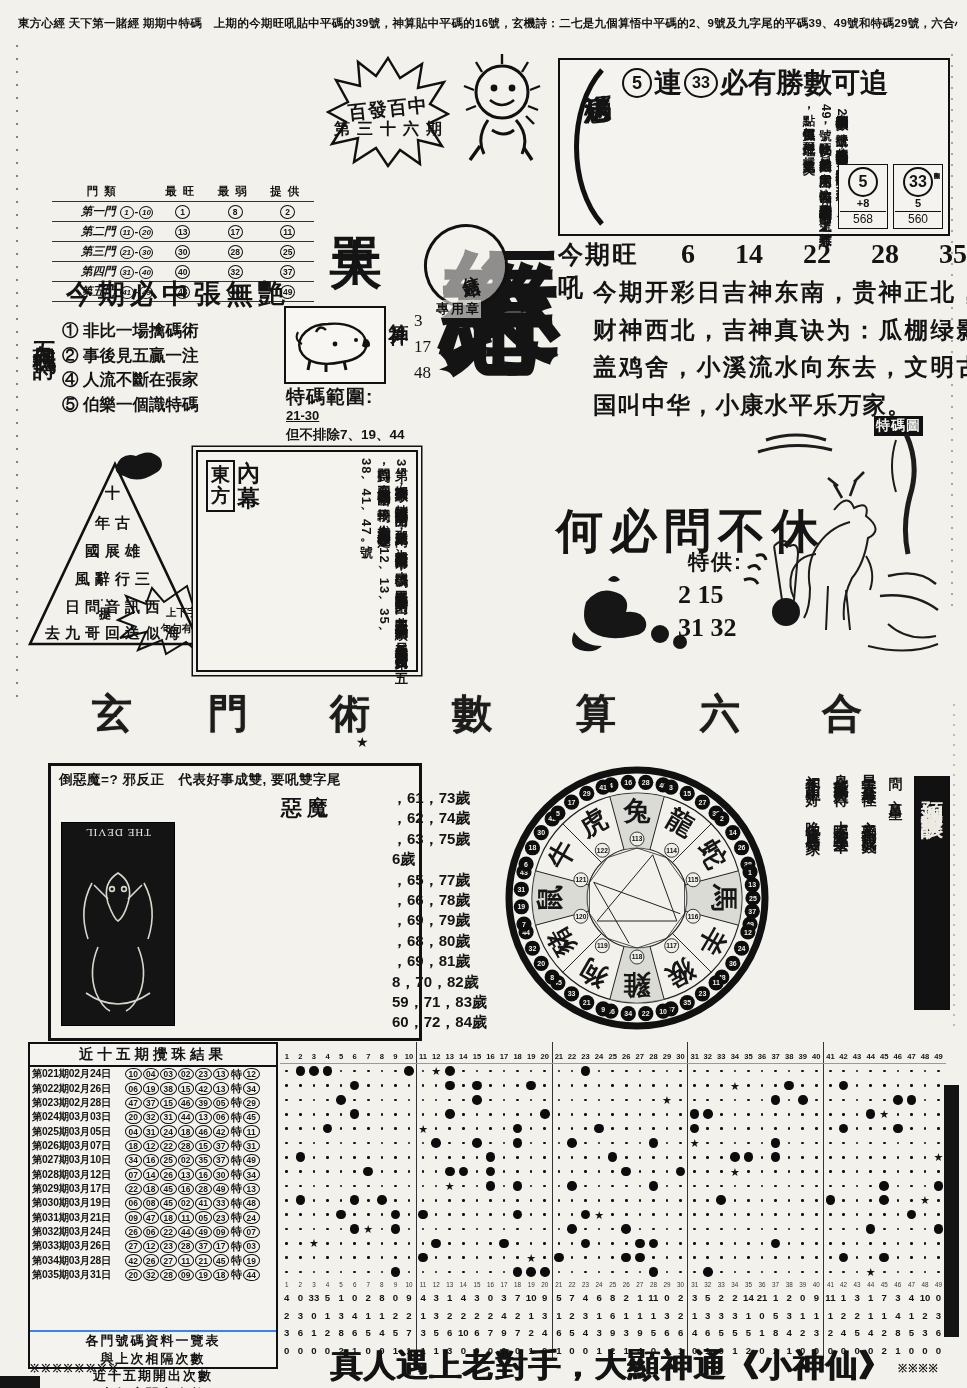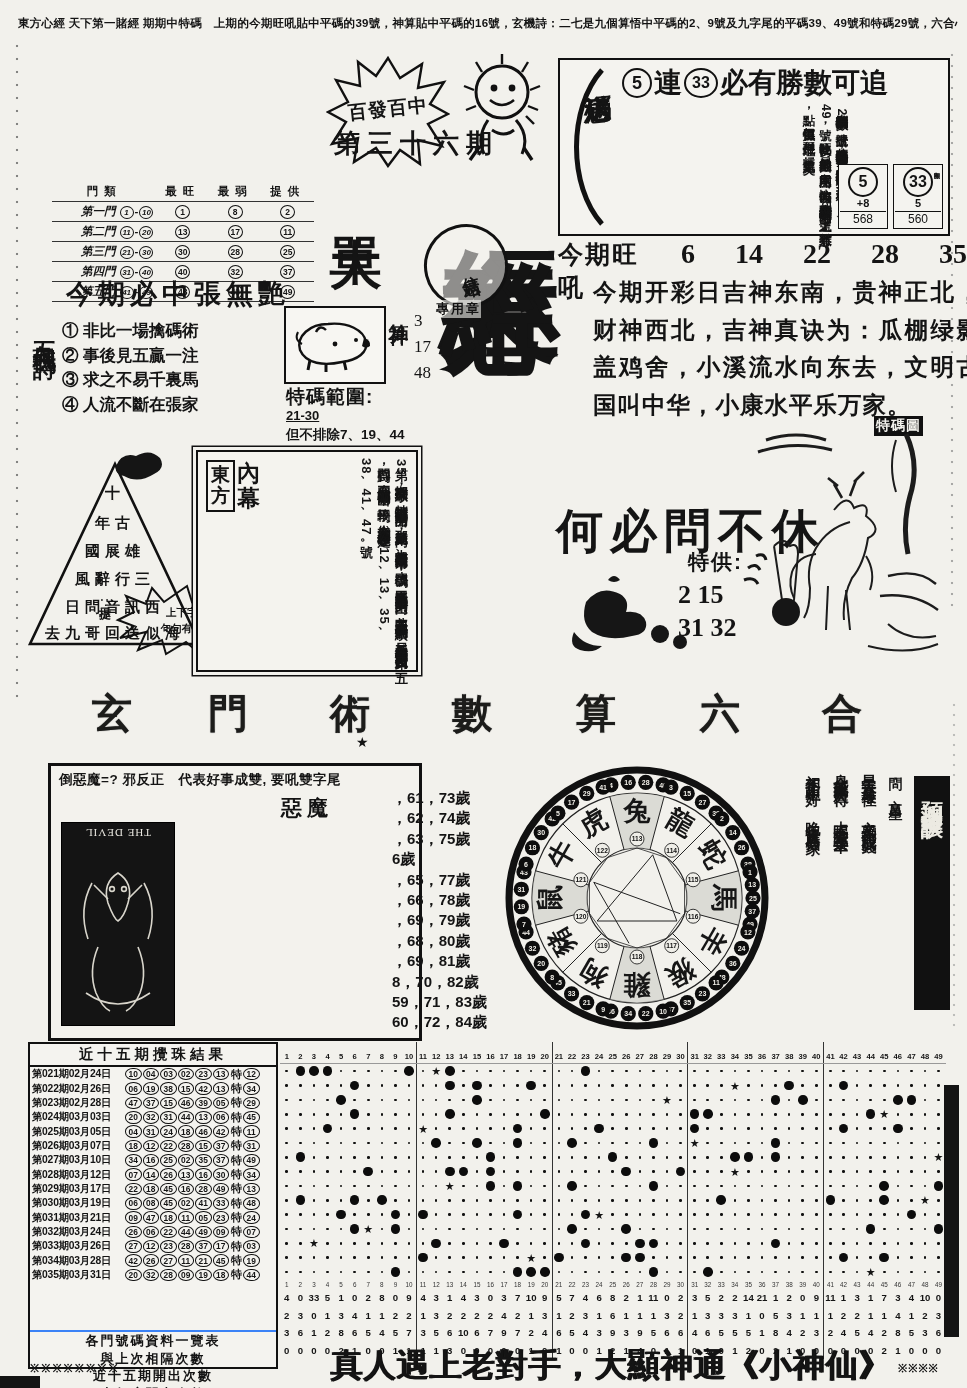--- a/index.html
+++ b/index.html
@@ -37,21 +37,21 @@
   .tipstar .t{position:absolute;width:100%;text-align:center;font-size:10.5px;font-weight:700;}
   
   .neimu{left:196px;top:450px;width:218px;height:218px;border:2px solid #111;box-shadow:0 0 0 3px #f2f1ec,0 0 0 4.5px #111;background:#f4f3ee;}
   .neimu .txt{position:absolute;inset:6px;writing-mode:vertical-rl;font-size:13px;font-weight:700;line-height:17.5px;letter-spacing:1px;}
   .neimu .lab{position:absolute;left:6px;top:6px;display:flex;background:#f4f3ee;padding:2px;z-index:2;}
   .neimu .lab .bx{border:2px solid #111;font-size:19px;font-weight:700;line-height:21px;padding:2px 3px;text-align:center;}
   .neimu .lab .nb{font-size:23px;font-weight:700;line-height:25px;padding:1px 2px;text-align:center;}
   
   .burst{left:326px;top:56px;width:124px;height:112px;}
   .bursttxt{position:absolute;left:8px;top:40px;width:108px;text-align:center;font-size:19px;font-weight:700;letter-spacing:1px;transform:rotate(-6deg);}
-  .issue{left:334px;top:126px;font-size:26px;font-weight:700;letter-spacing:7px;white-space:nowrap;}
+  .issue{left:334px;top:119px;font-size:16px;font-weight:700;letter-spacing:7px;white-space:nowrap;}
   .dadan{left:332px;top:196px;font-size:52px;font-weight:700;line-height:72px;width:60px;text-align:center;}
   .bigtitle{left:422px;top:158px;width:138px;font-size:118px;line-height:120px;font-weight:700;
             font-family:"Liberation Serif",serif;text-align:center;letter-spacing:0;}
   .seal{left:424px;top:224px;width:78px;height:78px;border:3.5px solid #111;border-radius:50%;
         display:flex;align-items:center;justify-content:center;transform:rotate(-14deg);background:rgba(244,243,238,.55);}
   .seal span{writing-mode:vertical-rl;font-size:17px;font-weight:700;letter-spacing:2px;}
   .sealsub{left:436px;top:300px;font-size:13px;font-weight:700;letter-spacing:2px;background:rgba(244,243,238,.6);}
   
   .trbox{left:558px;top:58px;width:388px;height:174px;border:2.5px solid #111;background:#f4f3ef;}
   .trdeco{position:absolute;left:4px;top:4px;bottom:4px;width:54px;}
@@ -194,22 +194,22 @@
           <td><span class="cn" style="width: 15px; height: 14px; font-size: 8.5px;">49</span></td>
         </tr>
       </tbody>
   </table>
   <div class="abs musthit">今期必中張無艷</div>
 
   <div class="abs v poemlab">五句現碼詩</div>
   <div class="abs poem" id="poem-lines">
       <div>① 非比一場擒碼術</div>
       <div>② 事後見五贏一注</div>
-      <div>③ 求之不易千裏馬</div>
       <div>④ 人流不斷在張家</div>
+      <div>⑤ 伯樂一個識特碼</div>
     </div>
 
   <div class="abs pigbox">
     <svg width="94" height="69" viewBox="0 0 94 69">
       <path d="M14 42 C10 28 24 16 42 16 C62 14 78 22 80 34 C82 44 72 52 56 54 C38 58 20 56 14 42 Z" fill="none" stroke="#111" stroke-width="2.4"></path>
       <circle cx="70" cy="32" r="2" fill="#111"></circle>
         <path d="M78 30 q7 2 6 8 q-4 3 -8 0" fill="#111"></path>
       <path d="M24 52 l-2 10 M40 55 l0 9 M58 53 l2 9" stroke="#111" stroke-width="3"></path>
       <path d="M16 36 q-8 -4 -4 -12" stroke="#111" stroke-width="2" fill="none"></path>
       <circle cx="49" cy="36" r="2.4" fill="#111"></circle>

